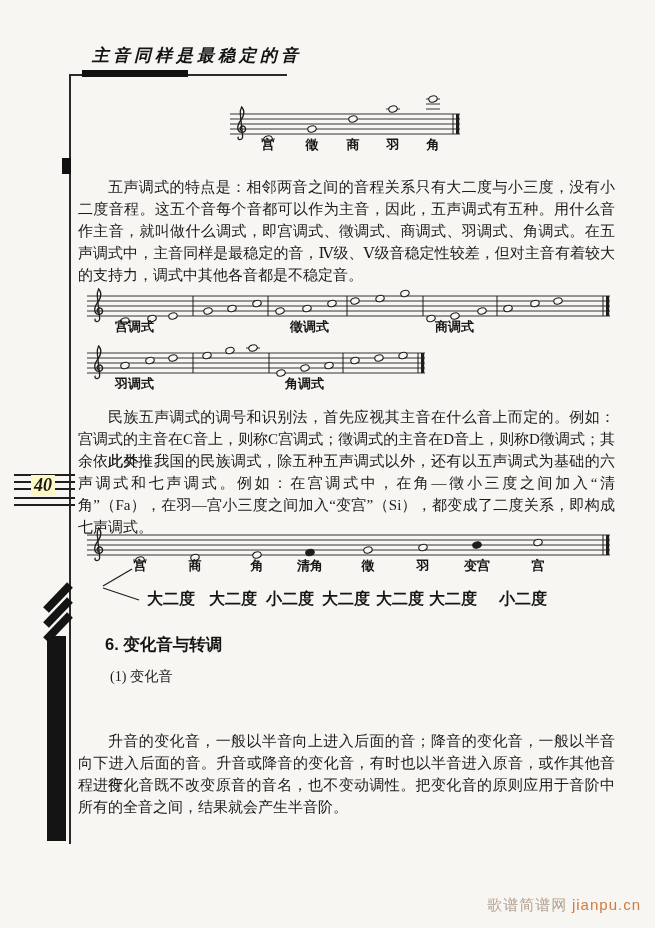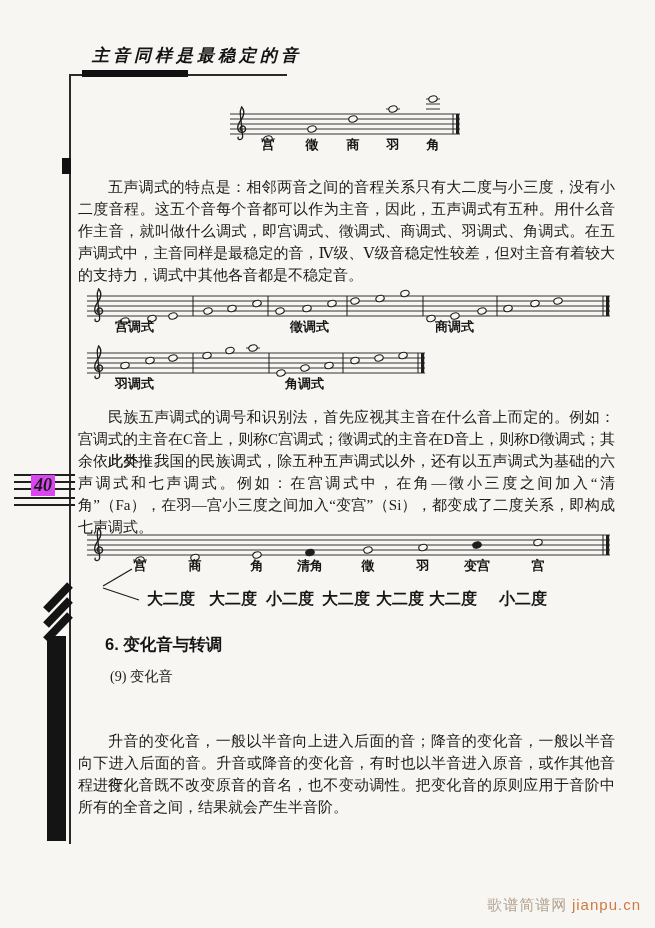--- a/index.html
+++ b/index.html
@@ -38,21 +38,21 @@
   .intervals{position:absolute;left:85px;top:589px;width:525px;height:20px;}
   .intervals span{
     position:absolute;transform:translateX(-50%);
     font-size:16px;font-weight:bold;white-space:nowrap;color:#161616;
   }
   .pagenum-box{position:absolute;left:14px;top:472px;width:61px;height:34px;}
   .pagenum-box .ln{position:absolute;left:0;width:100%;height:2px;background:#1f1f1f;}
   .pagenum{
     position:absolute;left:17px;top:3px;
     font-size:18px;font-weight:bold;font-style:italic;
-    background:#d946ef;padding:0 3px;color:#1a1a1a;z-index:2;
+    background:#fef9c3;padding:0 3px;color:#1a1a1a;z-index:2;
   }
   .stripes,.bracket{position:absolute;}
   .black-bar{position:absolute;left:47px;top:636px;width:19px;height:205px;background:#141414;}
   .watermark{
     position:absolute;right:14px;top:896px;
     font-size:15px;letter-spacing:1px;white-space:nowrap;
   }
   .watermark .wm-cn{color:#b3a291;}
   .watermark .wm-url{color:#cd7b43;font-family:"Liberation Sans","DejaVu Sans",sans-serif;}
 </style>
@@ -211,21 +211,21 @@
       <span style="left: 86px;">大二度</span>
       <span style="left: 148px;">大二度</span>
       <span style="left: 205px;">小二度</span>
       <span style="left: 261px;">大二度</span>
       <span style="left: 315px;">大二度</span>
       <span style="left: 368px;">大二度</span>
       <span style="left: 438px;">小二度</span>
     </div>
 
   <div class="section-heading">6. 变化音与转调</div>
-  <div class="sub-heading">(9) 变化音</div>
+  <div class="sub-heading">(1) 变化音</div>
 
   <div class="para" style="top:730px;">升音的变化音，一般以半音向上进入后面的音；降音的变化音，一般以半音向下进入后面的音。升音或降音的变化音，有时也以半音进入原音，或作其他音程进行。</div>
   <div class="para" style="top:774px;">变化音既不改变原音的音名，也不变动调性。把变化音的原则应用于音阶中所有的全音之间，结果就会产生半音阶。</div>
 
   <div class="pagenum-box">
     <div class="ln" style="top:2px;"></div>
     <div class="ln" style="top:9px;"></div>
     <div class="ln" style="top:16px;"></div>
     <div class="ln" style="top:25px;"></div>
     <div class="ln" style="top:32px;"></div>

